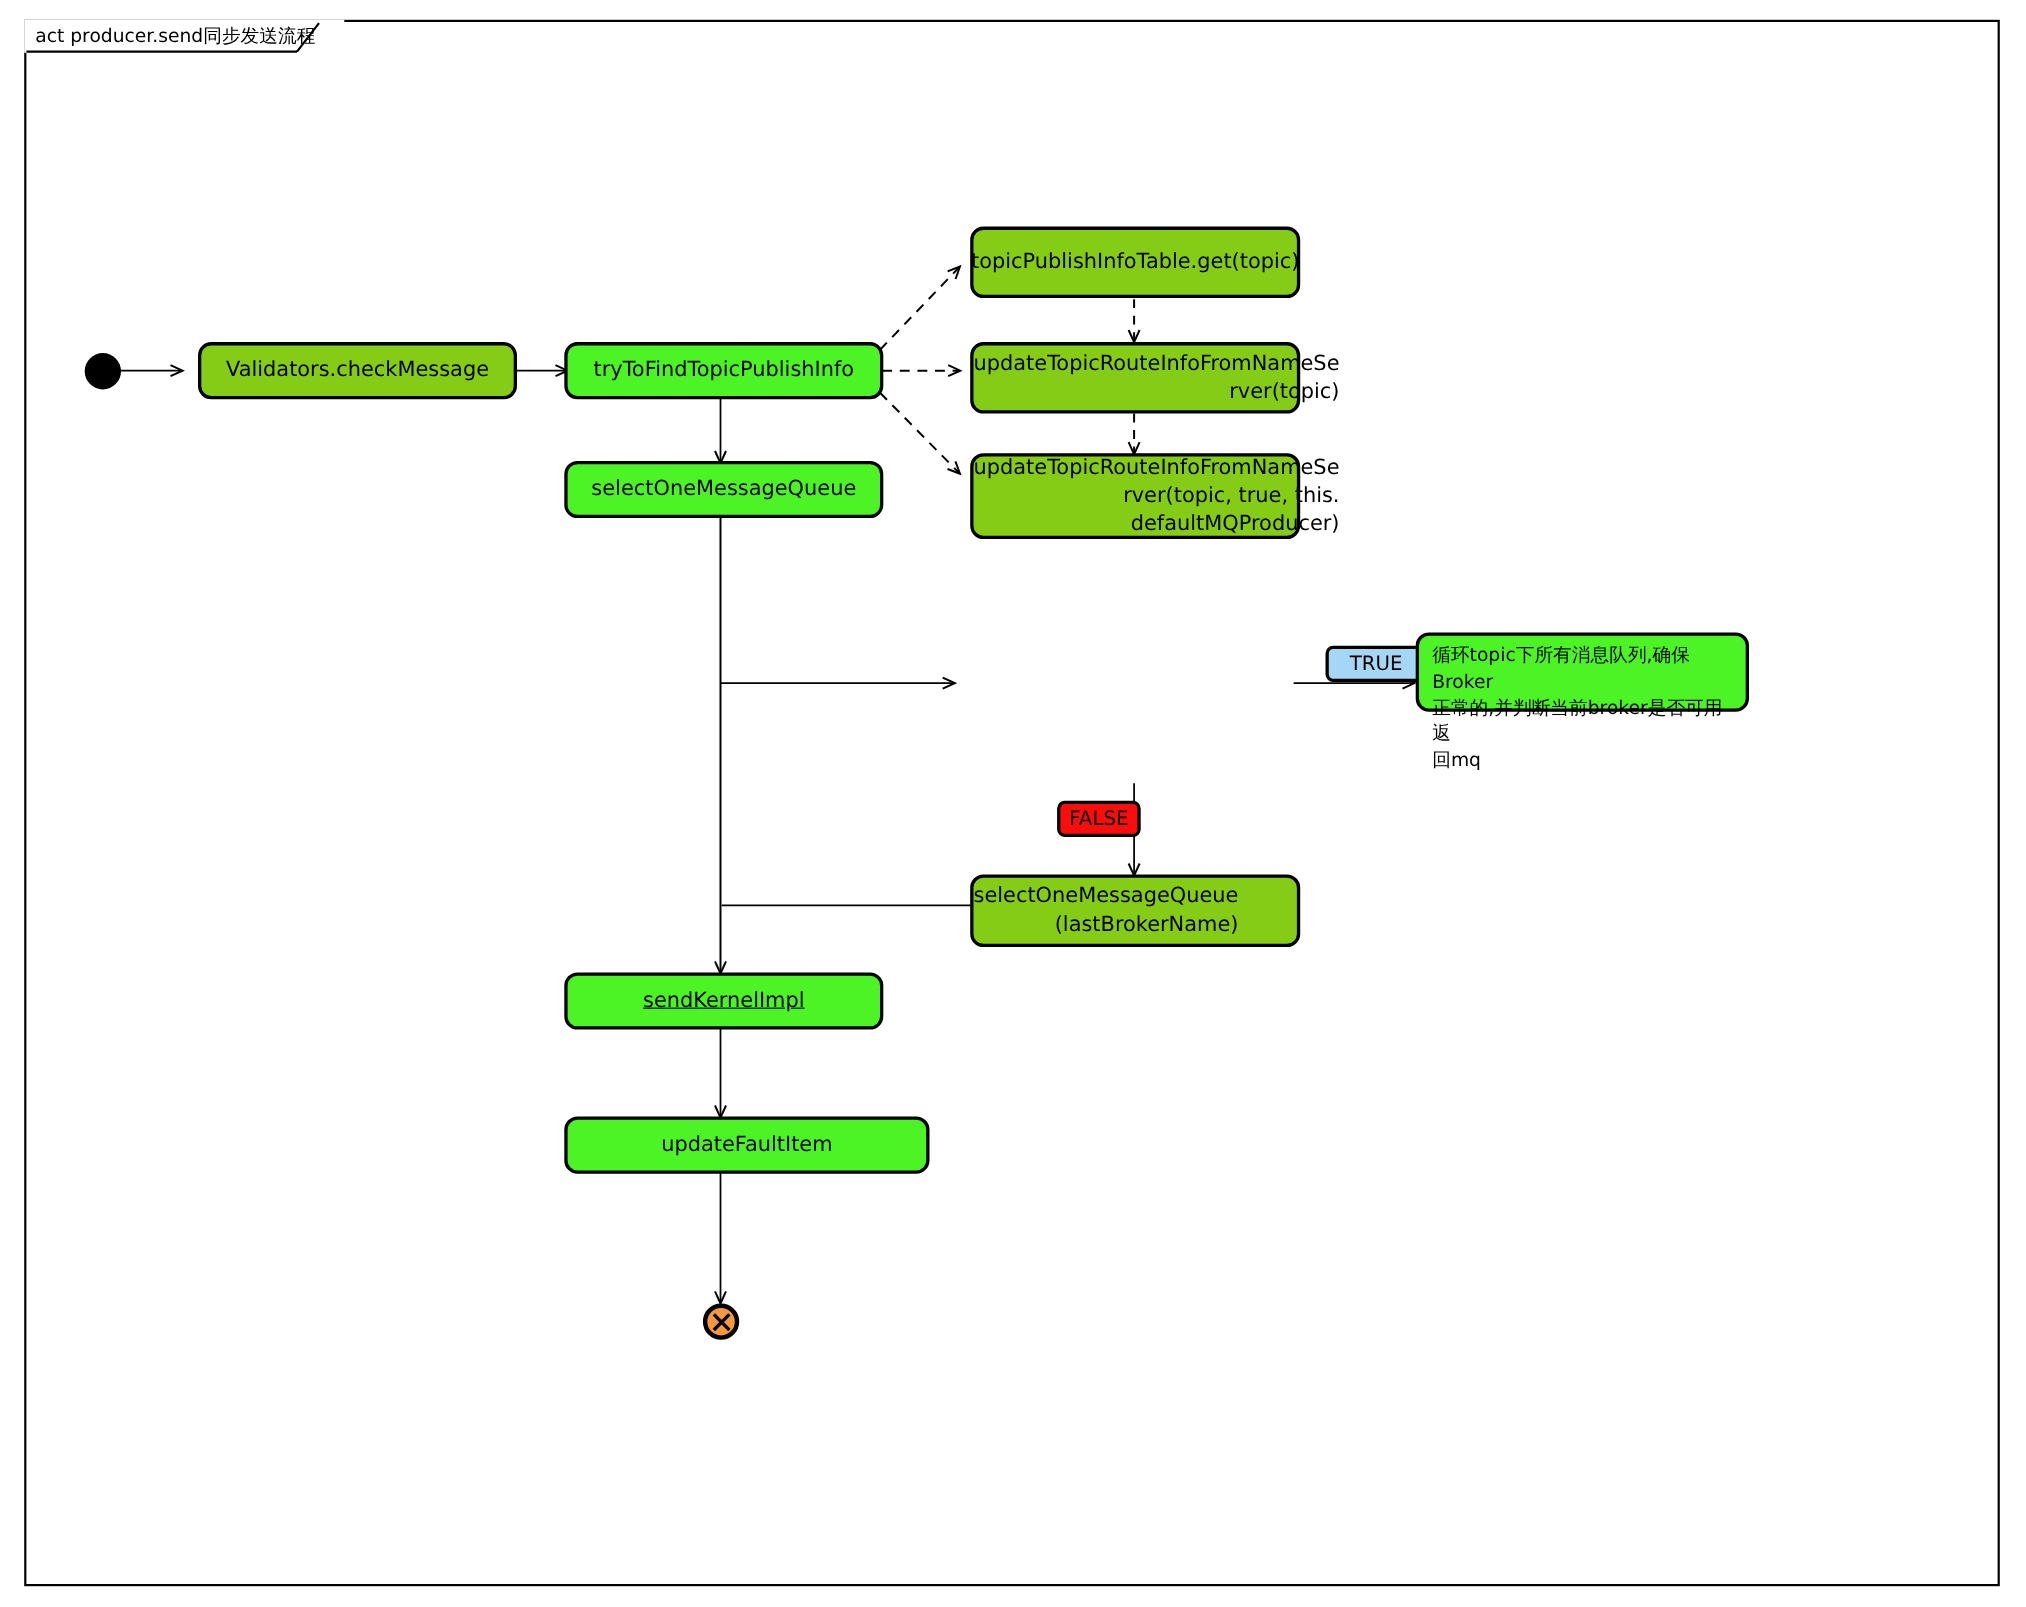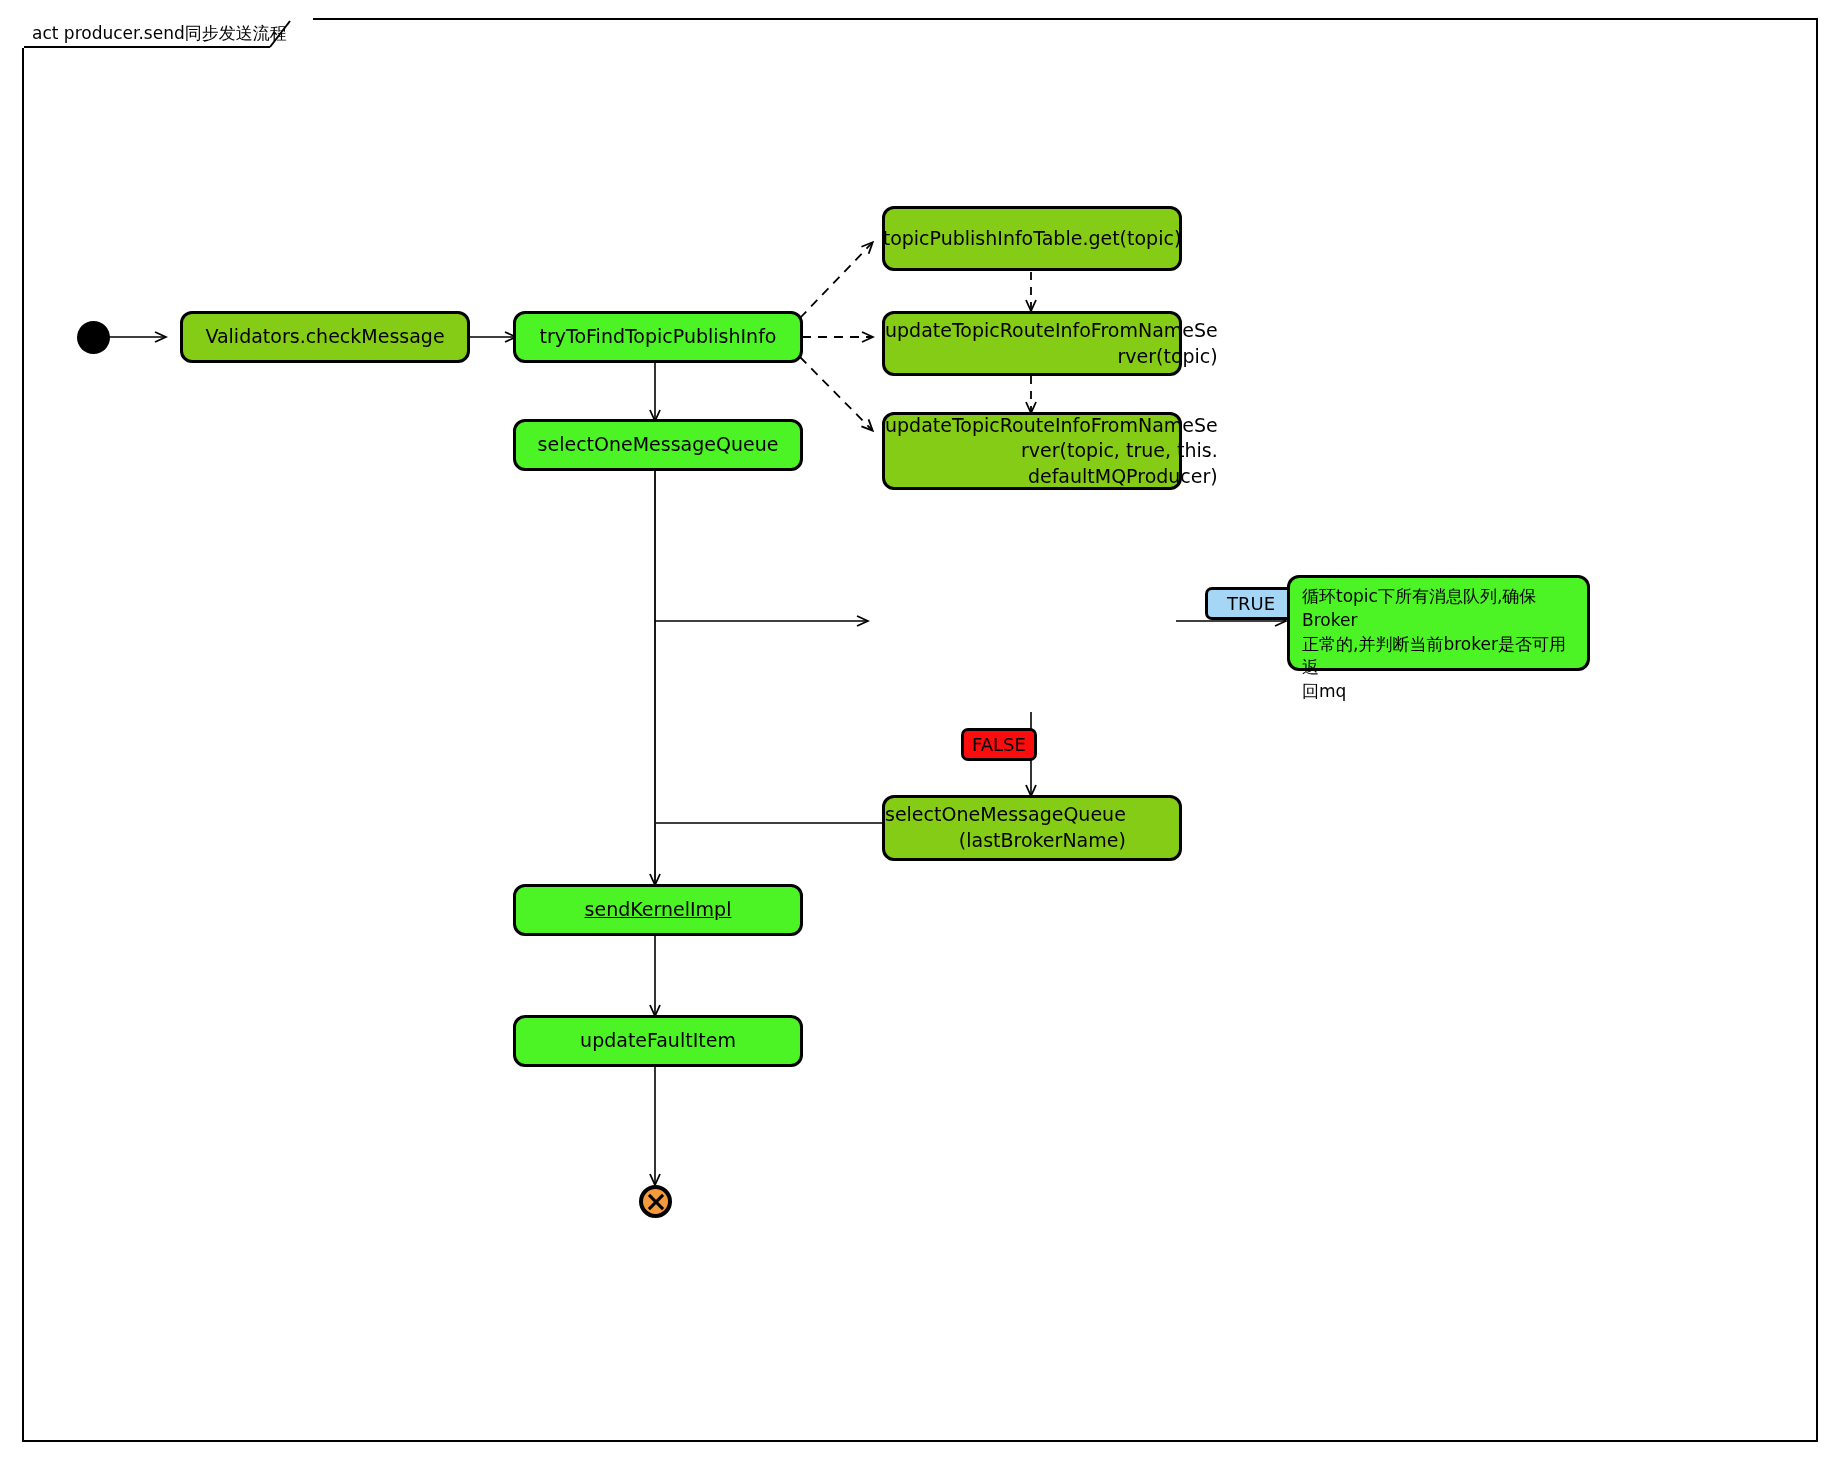--- a/index.html
+++ b/index.html
@@ -203,40 +203,40 @@
   <div class="start-node" style="left:77px; top:321px; width:33px; height:33px;"></div>
 
   <div class="node gray center" style="left:168px; top:311px; width:290px; height:52px;margin-left:12px;">Validators.checkMessage</div>
 
   <div class="node green center" style="left:513px; top:311px; width:290px; height:52px;">tryToFindTopicPublishInfo</div>
 
   <div class="node green center" style="left:513px; top:419px; width:290px; height:52px;">selectOneMessageQueue</div>
 
   <div class="node green center" style="left:513px; top:884px; width:290px; height:52px;text-decoration:underline;">sendKernelImpl</div>
 
-  <div class="node green center" style="left:513px; top:1015px; width:290px; height:52px;">updateFaultItem</div>
+  <div class="node green center" style="left:513px; top:1015px; width:332px; height:52px;">updateFaultItem</div>
 
   <div class="node gray center" style="left:882px; top:206px; width:300px; height:65px;">topicPublishInfoTable.get(topic)</div>
 
   <div class="node gray left" style="left:882px; top:311px; width:300px; height:65px;">updateTopicRouteInfoFromNameSe
 rver(topic)</div>
 
   <div class="node gray left" style="left:882px; top:412px; width:300px; height:78px;">updateTopicRouteInfoFromNameSe
 rver(topic, true, this.
 defaultMQProducer)</div>
 
   <div class="node gray left" style="left:882px; top:795px; width:300px; height:66px;">selectOneMessageQueue
 (lastBrokerName)</div>
 
 
   <div class="badge badge-true" style="left:1205px; top:587px; width:92px; height:33px;">TRUE</div>
 
   <div class="badge badge-false" style="left:961px; top:728px; width:76px; height:33px;">FALSE</div>
 
-  <div class="note" style="left:1287px; top:575px; width:303px; height:96px;">循环topic下所有消息队列,确保Broker
+  <div class="note" style="left:1287px; top:575px; width:303px; height:72px;">循环topic下所有消息队列,确保Broker
 正常的,并判断当前broker是否可用 返
 回mq</div>
 
   <div class="end-node" style="left:639px; top:1185px; width:33px; height:33px;">
     <div class="x1"></div>
     <div class="x2"></div>
   </div>
 
 </div>
 

